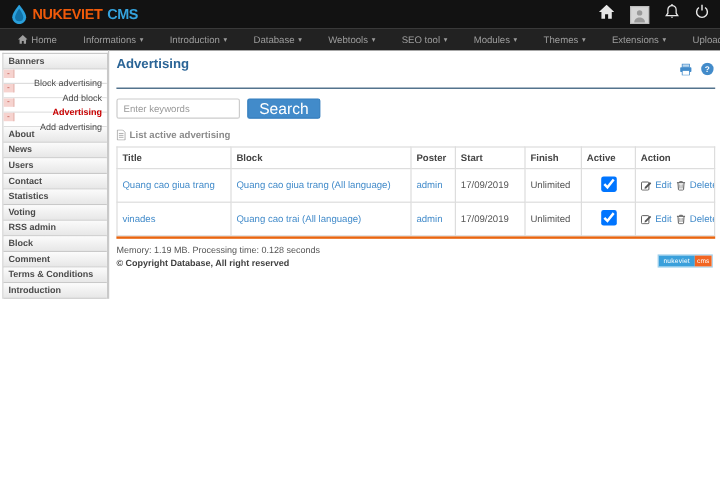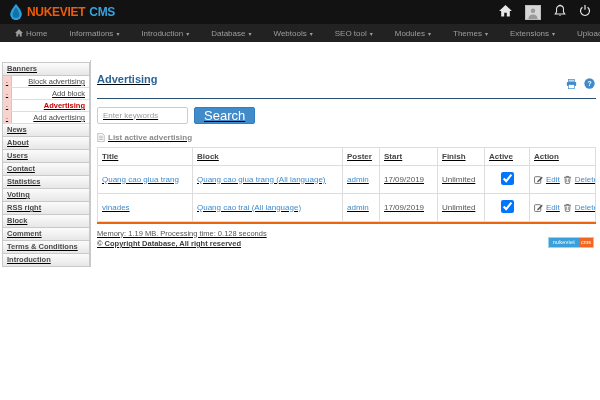--- a/index.html
+++ b/index.html
@@ -12,39 +12,39 @@
   .logo-suffix { color:#35a3dd; font-weight:bold; font-size:12px; letter-spacing:-0.3px; }
   .topbar-icons { display:flex; align-items:center; gap:13px; }
   .avatar-box { width:16px; height:15px; background:#d6d6d6; border:1px solid #bdbdbd; display:flex; align-items:flex-end; justify-content:center; overflow:hidden; }
 
   
   .navbar { height:18px; background:#222; display:flex; align-items:center; padding:0 4px; }
   .nav-item { color:#9d9d9d; font-size:8px; padding:0 11px; display:flex; align-items:center; gap:3px; cursor:pointer; white-space:nowrap; }
   .nav-item .caret { font-size:6px; color:#9d9d9d; }
 
   
-  .content-row { display:flex; min-height:243px; align-items:center;text-decoration:underline; }
+  .content-row { display:flex; min-height:243px; align-items:flex-start; }
 
   
   .sidebar { flex:0 0 91px; width:91px; border-right:1px solid #c9c9c9; padding:2px 0 0 2px; }
   .menu { border:1px solid #c9c9c9; border-bottom:none; }
   .menu-header { background:linear-gradient(#fbfbfb,#e7e7e7); border-bottom:1px solid #c9c9c9; font-size:7.5px; font-weight:bold; color:#4a4a4a; padding:2px 4px 2px; line-height:8px; cursor:pointer; }
-  .menu-sub { display:flex; background:#fff; border-bottom:1px solid #ddd; font-size:7.5px; height:12px; align-items:stretch; cursor:pointer; }
+  .menu-sub { display:flex; background:#fff; border-bottom:1px solid #ddd; font-size:7.5px; height:12px; align-items:stretch; cursor:pointer;flex-direction:column; }
   .menu-sub .marker { width:9px; background:#f6d3cf; color:#bb4a42; display:flex; align-items:center; justify-content:center; border-right:1px solid #e7bab3; font-size:7px; }
   .menu-sub .lbl { flex:1; text-align:right; padding-right:4px; color:#4a4a4a; display:flex; align-items:center; justify-content:flex-end; }
   .menu-sub.active .lbl { color:#c80000; font-weight:bold; }
 
   
   .main { flex:1; display:flex; flex-direction:column; padding:4px 4px 11px 6px; min-width:0; }
   .main-header { display:flex; justify-content:space-between; align-items:flex-start; border-bottom:1px solid #2a5172; padding:2px 1px 5px 0; }
   .page-title { font-size:11px; font-weight:bold; color:#2a6496; }
   .head-icons { display:flex; gap:7px; align-items:center; padding-top:2px; }
 
   .search-row { display:flex; gap:6px; margin-top:8px; align-items:center; }
-  .kw-input { width:91px; height:17px; font-size:8px; padding:1px 5px; border:1px solid #ccc; border-radius:2px; color:#555; outline:none; }
+  .kw-input { width:103px; height:17px; font-size:8px; padding:1px 5px; border:1px solid #ccc; border-radius:2px; color:#555; outline:none; }
   .kw-input::placeholder { color:#9a9a9a; }
   .select-wrap { width:82px; height:17px; border:1px solid #ccc; border-radius:2px; position:relative; background:#fff; }
   .select-wrap select { appearance:none; -webkit-appearance:none; border:none; background:transparent; font-size:8px; width:100%; height:100%; padding:0 14px 0 4px; color:#333; outline:none; }
   .select-arrow { position:absolute; right:0; top:0; bottom:0; width:12px; border-left:1px solid #ccc; background:#f4f4f4; display:flex; align-items:center; justify-content:center; font-size:6px; color:#666; pointer-events:none; }
   .search-btn { height:17px; background:#428bca; border:1px solid #357ebd; color:#fff; font-size:13px; padding:0 9px; border-radius:2px; cursor:pointer; }
 
   .caption { margin-top:9px; display:flex; align-items:center; gap:3px; color:#8b8b8b; font-weight:bold; font-size:8px; }
 
   table { width:100%; border-collapse:collapse; margin-top:5px; font-size:8px; table-layout:fixed; }
   th, td { border:1px solid #ddd; text-align:left; overflow:hidden; white-space:nowrap; }
@@ -155,27 +155,27 @@
         <span class="lbl">Add block</span>
       </div>
       <div class="menu-sub active">
         <span class="marker">-</span>
         <span class="lbl">Advertising</span>
       </div>
       <div class="menu-sub">
         <span class="marker">-</span>
         <span class="lbl">Add advertising</span>
       </div>
+      <div class="menu-header">About</div>
       <div class="menu-header">News</div>
-      <div class="menu-header">About</div>
       <div class="menu-header">Users</div>
       <div class="menu-header">Contact</div>
       <div class="menu-header">Statistics</div>
       <div class="menu-header">Voting</div>
-      <div class="menu-header">RSS right</div>
+      <div class="menu-header">RSS admin</div>
       <div class="menu-header">Block</div>
       <div class="menu-header">Comment</div>
       <div class="menu-header">Terms &amp; Conditions</div>
       <div class="menu-header">Introduction</div>
     </div>
   </div>
 
   <div class="main">
     <div class="main-header">
       <div class="page-title">Advertising</div>

